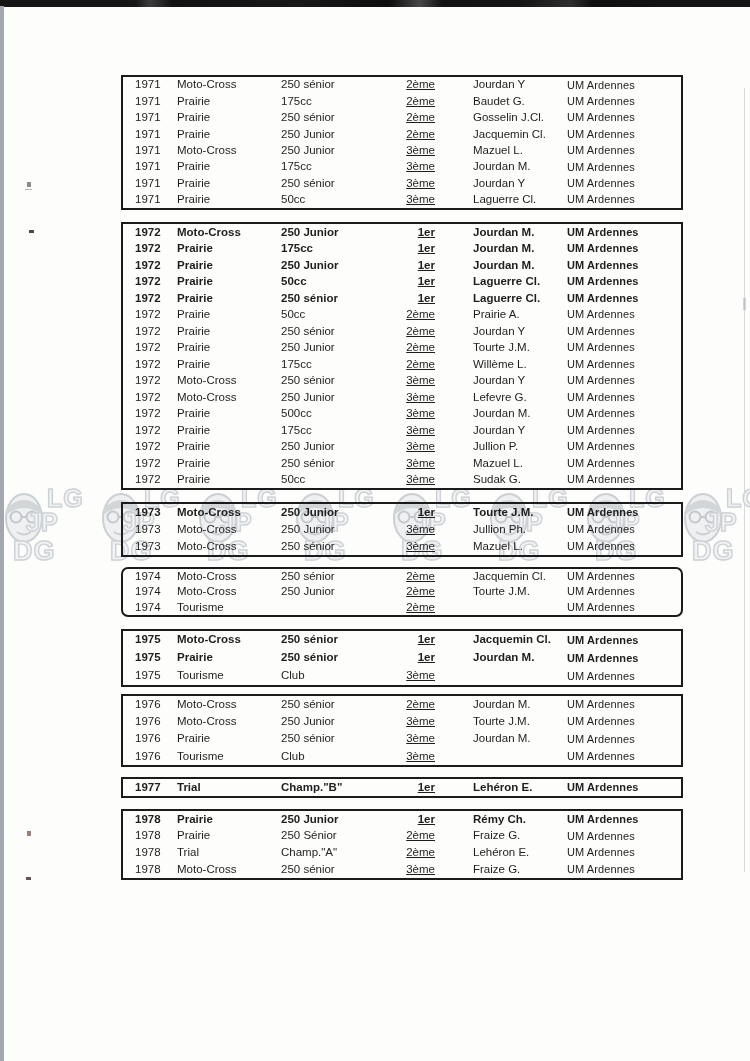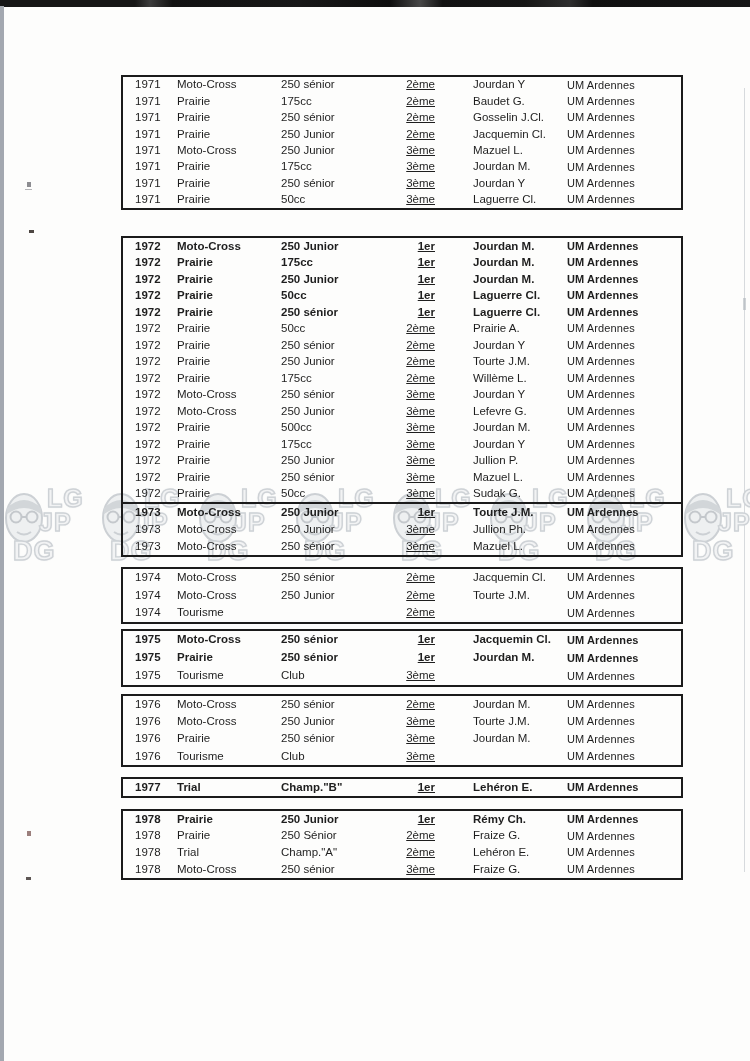--- a/index.html
+++ b/index.html
@@ -29,21 +29,21 @@
 
   
   .watermark{position:absolute;left:0;top:486px;width:750px;height:80px;z-index:1;}
   .wm-unit{position:absolute;top:0;width:96px;height:80px;}
   .wm-letter{
     position:absolute;font-weight:bold;font-size:25px;letter-spacing:1px;
     color:#f2f3f4;-webkit-text-stroke:1.4px #ced2d6;
     text-shadow:0 0 2px #dadde0;line-height:1;
   }
   .wm-lg{left:44px;top:0px;}
-  .wm-jp{left:36px;top:24px;}
+  .wm-jp{left:23px;top:24px;}
   .wm-dg{left:10px;top:52px;font-size:27px;}
   .wm-face{position:absolute;left:0;top:4px;}
 
   
   .box{
     position:absolute;left:121px;width:562px;
     border:2px solid #1b1b1b;box-sizing:border-box;
     z-index:2;background:transparent;
   }
   .rows{display:flex;flex-direction:column;justify-content:space-evenly;height:100%;}
@@ -239,21 +239,21 @@
       <div class="row">
         <span class="cell-year">1971</span>
         <span class="cell-disc">Prairie</span>
         <span class="cell-cat">50cc</span>
         <span class="cell-pos">3ème</span>
         <span class="cell-name">Laguerre Cl.</span>
         <span class="cell-club">UM Ardennes</span>
       </div>
     </div>
   </div>
-<div class="box" style="top:236px;height:268px;">
+<div class="box" style="top:222px;height:268px;">
     <div class="rows">
       <div class="row bold">
         <span class="cell-year">1972</span>
         <span class="cell-disc">Moto-Cross</span>
         <span class="cell-cat">250 Junior</span>
         <span class="cell-pos">1er</span>
         <span class="cell-name">Jourdan M.</span>
         <span class="cell-club">UM Ardennes</span>
       </div>
       <div class="row bold">
@@ -399,21 +399,21 @@
       <div class="row">
         <span class="cell-year">1973</span>
         <span class="cell-disc">Moto-Cross</span>
         <span class="cell-cat">250 sénior</span>
         <span class="cell-pos">3ème</span>
         <span class="cell-name">Mazuel L.</span>
         <span class="cell-club">UM Ardennes</span>
       </div>
     </div>
   </div>
-<div class="box" style="top:567px;height:57px;">
+<div class="box" style="top:567px;height:50px;border-radius:7px;">
     <div class="rows">
       <div class="row">
         <span class="cell-year">1974</span>
         <span class="cell-disc">Moto-Cross</span>
         <span class="cell-cat">250 sénior</span>
         <span class="cell-pos">2ème</span>
         <span class="cell-name">Jacquemin Cl.</span>
         <span class="cell-club">UM Ardennes</span>
       </div>
       <div class="row">

